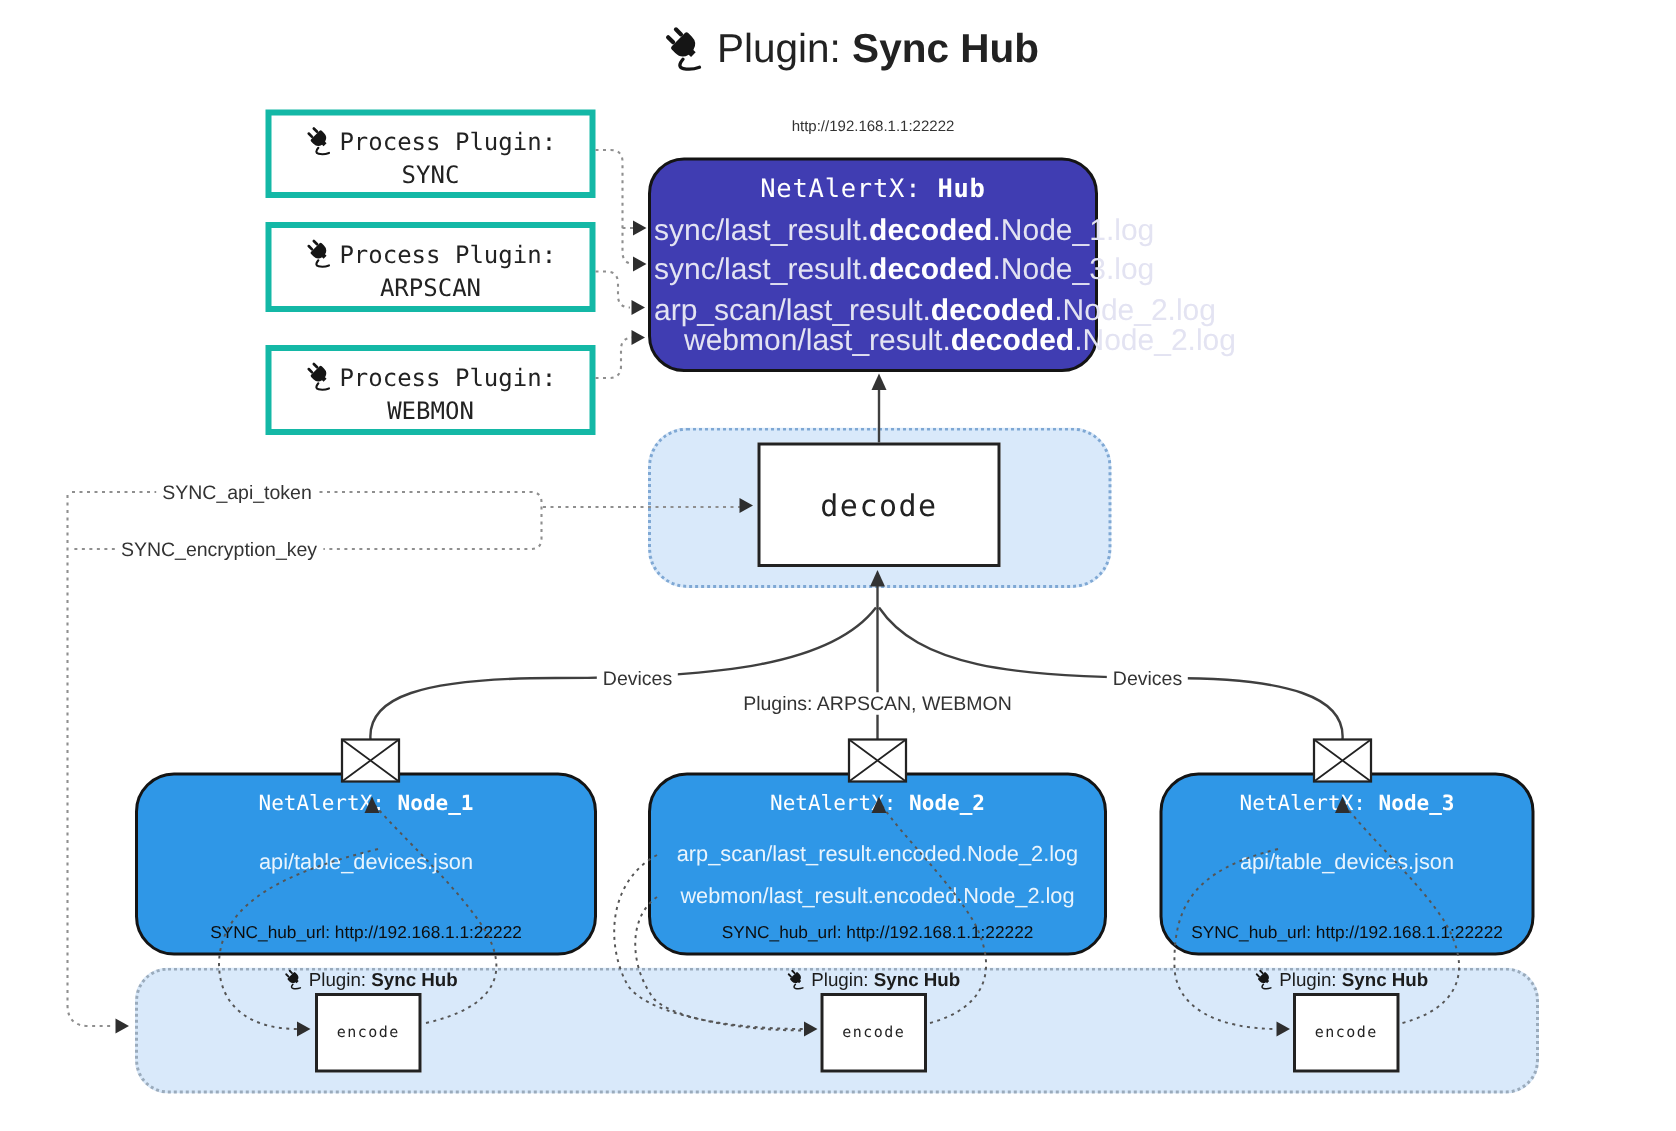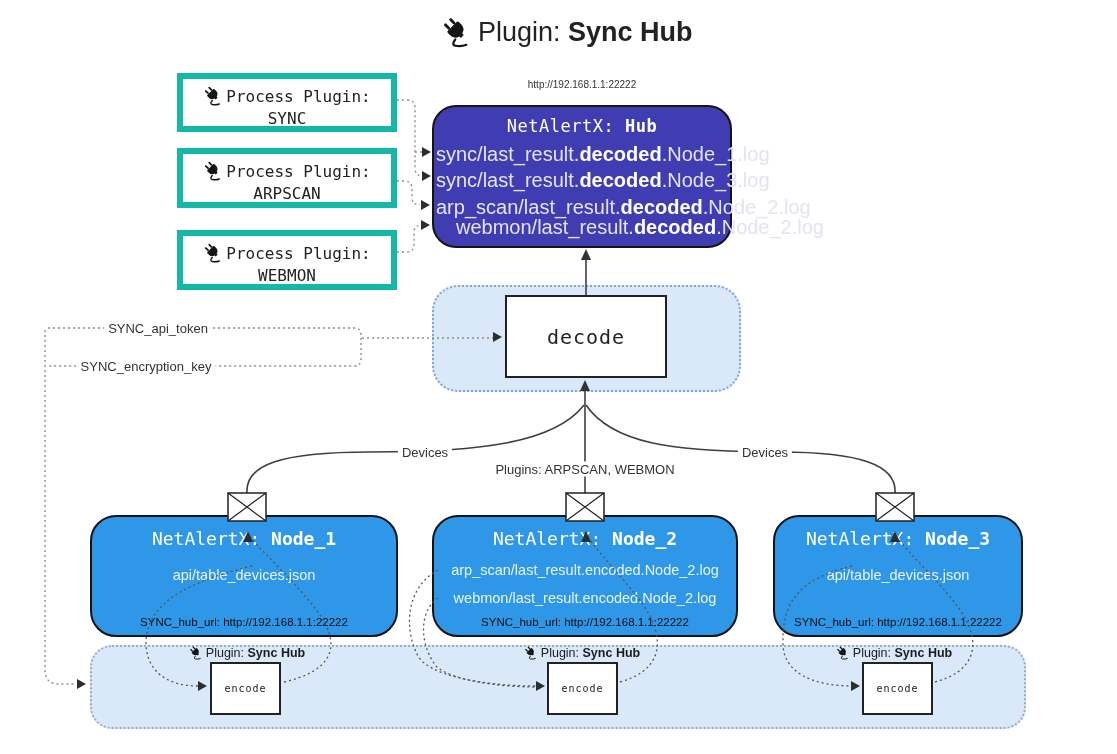--- a/index.html
+++ b/index.html
@@ -22,35 +22,35 @@
   #hub{left:432px;top:105px;width:300px;height:143px;background:#403DB2;border:2px solid #141414;
        border-radius:24px;z-index:3;box-sizing:border-box;}
   #hub .hub-title{position:absolute;top:9px;left:0;width:100%;text-align:center;color:#fff;
        font-size:17px;letter-spacing:.5px;}
   .hub-row{position:absolute;left:2px;width:292px;height:20px;line-height:20px;font-size:20px;
        color:#E3E3F2;white-space:nowrap;}
   .hub-row b{color:#fff;}
   #hub-url{left:432px;top:79px;width:300px;text-align:center;font-size:10px;color:#333;z-index:3;}
 
   
-  .pbox{position:absolute;left:177px;width:220px;background:#fff;border:6px solid #14b8a6;
+  .pbox{position:absolute;left:177px;width:220px;background:#fff;border:4px solid #14b8a6;
         box-sizing:border-box;z-index:3;text-align:center;font-size:16px;padding-top:7px;}
   .pbox .l1{display:flex;align-items:center;justify-content:center;gap:3px;}
   .pbox .l2{margin-top:3px;}
 
   
   .wbox{position:absolute;background:#fff;border:2px solid #222;box-sizing:border-box;z-index:4;
         display:flex;align-items:center;justify-content:center;}
   #decode-box{left:505px;top:295px;width:162px;height:83px;font-size:20px;letter-spacing:1px;}
   .enc{width:71px;height:53px;font-size:10px;letter-spacing:1px;}
 
   
   .node{position:absolute;top:515px;height:122px;background:#2F97E7;border:2px solid #141414;
         border-radius:26px;z-index:3;box-sizing:border-box;}
-  .node .ntitle{position:absolute;top:11px;left:0;width:100%;text-align:center;color:#fff;font-size:18px;}
+  .node .ntitle{position:absolute;top:11px;left:0;width:100%;text-align:center;color:#fff;font-size:14px;}
   .node .nfile{position:absolute;left:0;width:100%;text-align:center;color:#E9F4FD;font-size:14.5px;white-space:nowrap;}
   .node .nurl{position:absolute;bottom:7px;left:0;width:100%;text-align:center;color:#0d0d0d;font-size:11.5px;}
 
   
   .linelabel{position:absolute;transform:translate(-50%,-50%);background:#fff;padding:0 4px;
              font-size:13px;color:#333;white-space:nowrap;z-index:7;}
   .pluglabel{position:absolute;transform:translate(-50%,-50%);display:flex;align-items:center;gap:3px;
              font-size:12.5px;color:#1c1c1c;white-space:nowrap;z-index:7;}
   .plug-ico{flex:0 0 auto;}
 </style>

